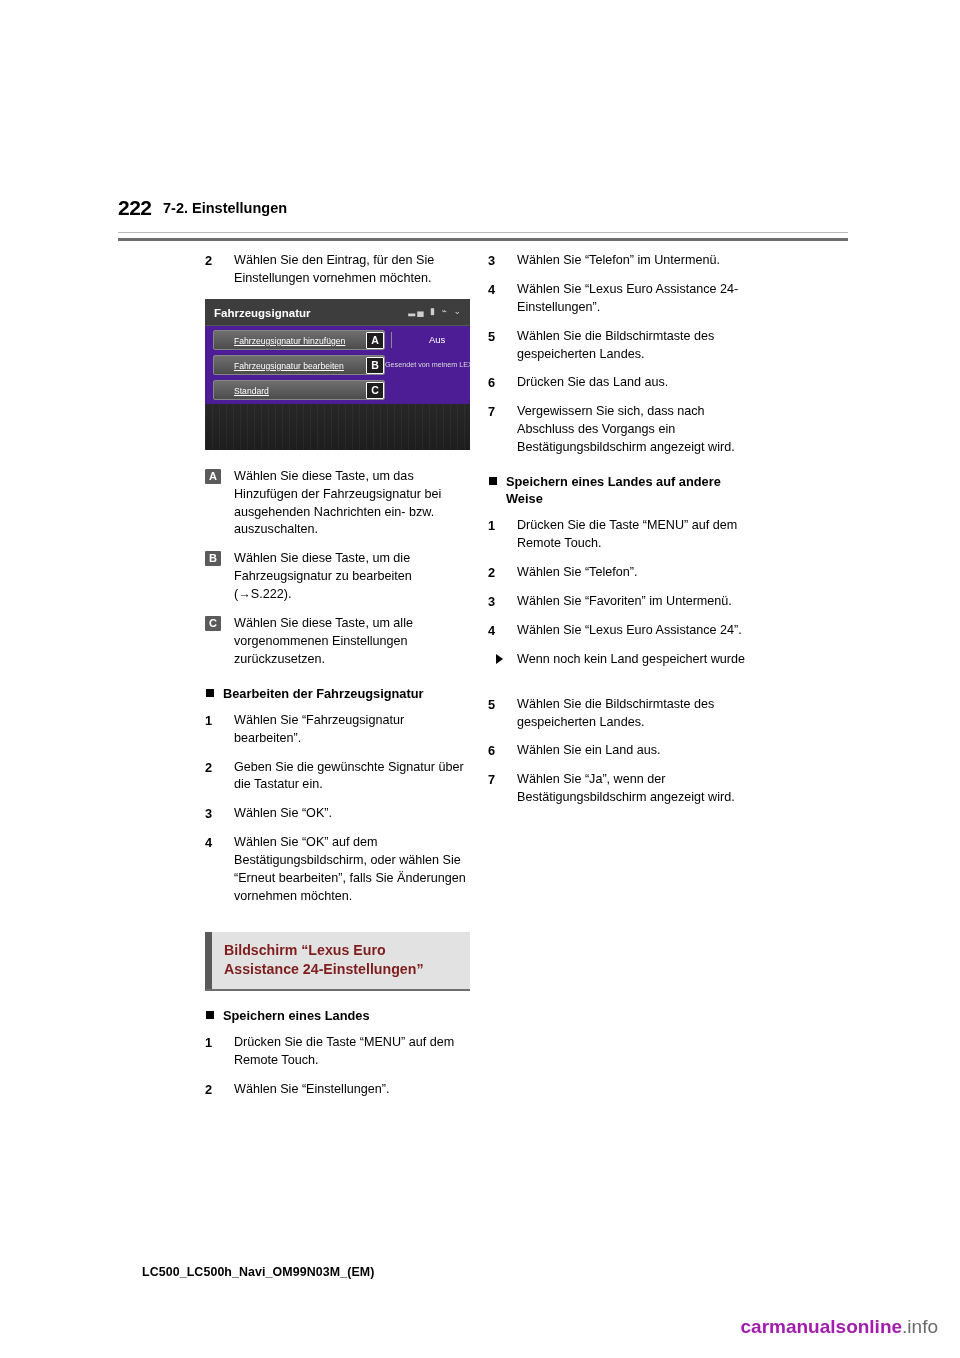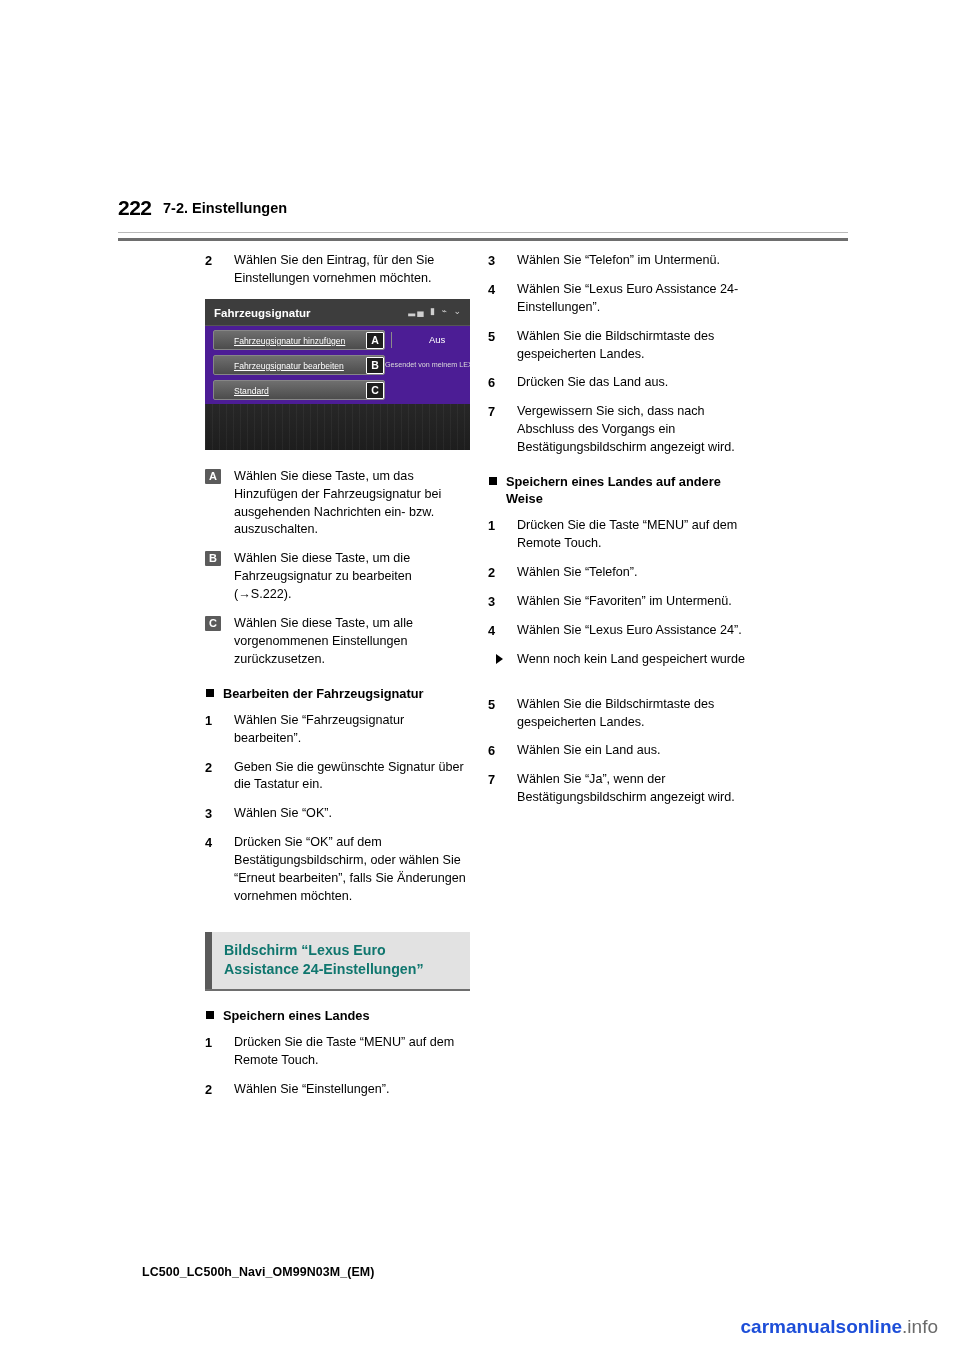--- a/index.html
+++ b/index.html
@@ -254,21 +254,21 @@
     position: relative;
     width: 265px;
     margin-top: 26px;
     background: #e2e2e2;
     border-left: 7px solid #5a5a5a;
     box-sizing: border-box;
     padding: 9px 10px 10px 12px;
     font-weight: bold;
     font-size: 14.2px;
     line-height: 1.35;
-    color: #0f766e;
+    color: #7f1d1d;
   }
   .banner-underline {
     position: relative;
     width: 265px;
     height: 2px;
     background: #6e6e6e;
   }
 
   
   .footer-code {
@@ -279,21 +279,21 @@
     font-weight: bold;
     letter-spacing: 0.1px;
   }
   .watermark {
     position: absolute;
     right: 22px;
     top: 1316px;
     font-size: 19px;
     color: #6a6a6a;
   }
-  .watermark b { color: #1d4ed8; font-weight: bold; margin-left: 17px; }
+  .watermark b { color: #a21caf; font-weight: bold; margin-left: 17px; }
 </style>
 </head>
 <body>
 
 <div class="page">
 
   <div class="header">
     <div class="page-num">222</div>
     <div class="header-title">7-2. Einstellungen</div>
   </div>
@@ -357,21 +357,21 @@
     <div class="step">
       <span class="marker">2</span>
       <span class="body">Geben Sie die gewünschte Signatur über die Tastatur ein.</span>
     </div>
     <div class="step">
       <span class="marker">3</span>
       <span class="body">Wählen Sie “OK”.</span>
     </div>
     <div class="step">
       <span class="marker">4</span>
-      <span class="body">Drücken Sie “OK” auf dem Bestätigungsbildschirm, oder wählen Sie “Erneut bearbeiten”, falls Sie Änderungen vornehmen möchten.</span>
+      <span class="body">Wählen Sie “OK” auf dem Bestätigungsbildschirm, oder wählen Sie “Erneut bearbeiten”, falls Sie Änderungen vornehmen möchten.</span>
     </div>
 
     <div class="banner">Bildschirm “Lexus Euro Assistance 24-Einstellungen”</div>
     <div class="banner-underline"></div>
 
     <div class="subhead">
       <span class="sq"></span>
       <span>Speichern eines Landes</span>
     </div>
     <div class="step">

